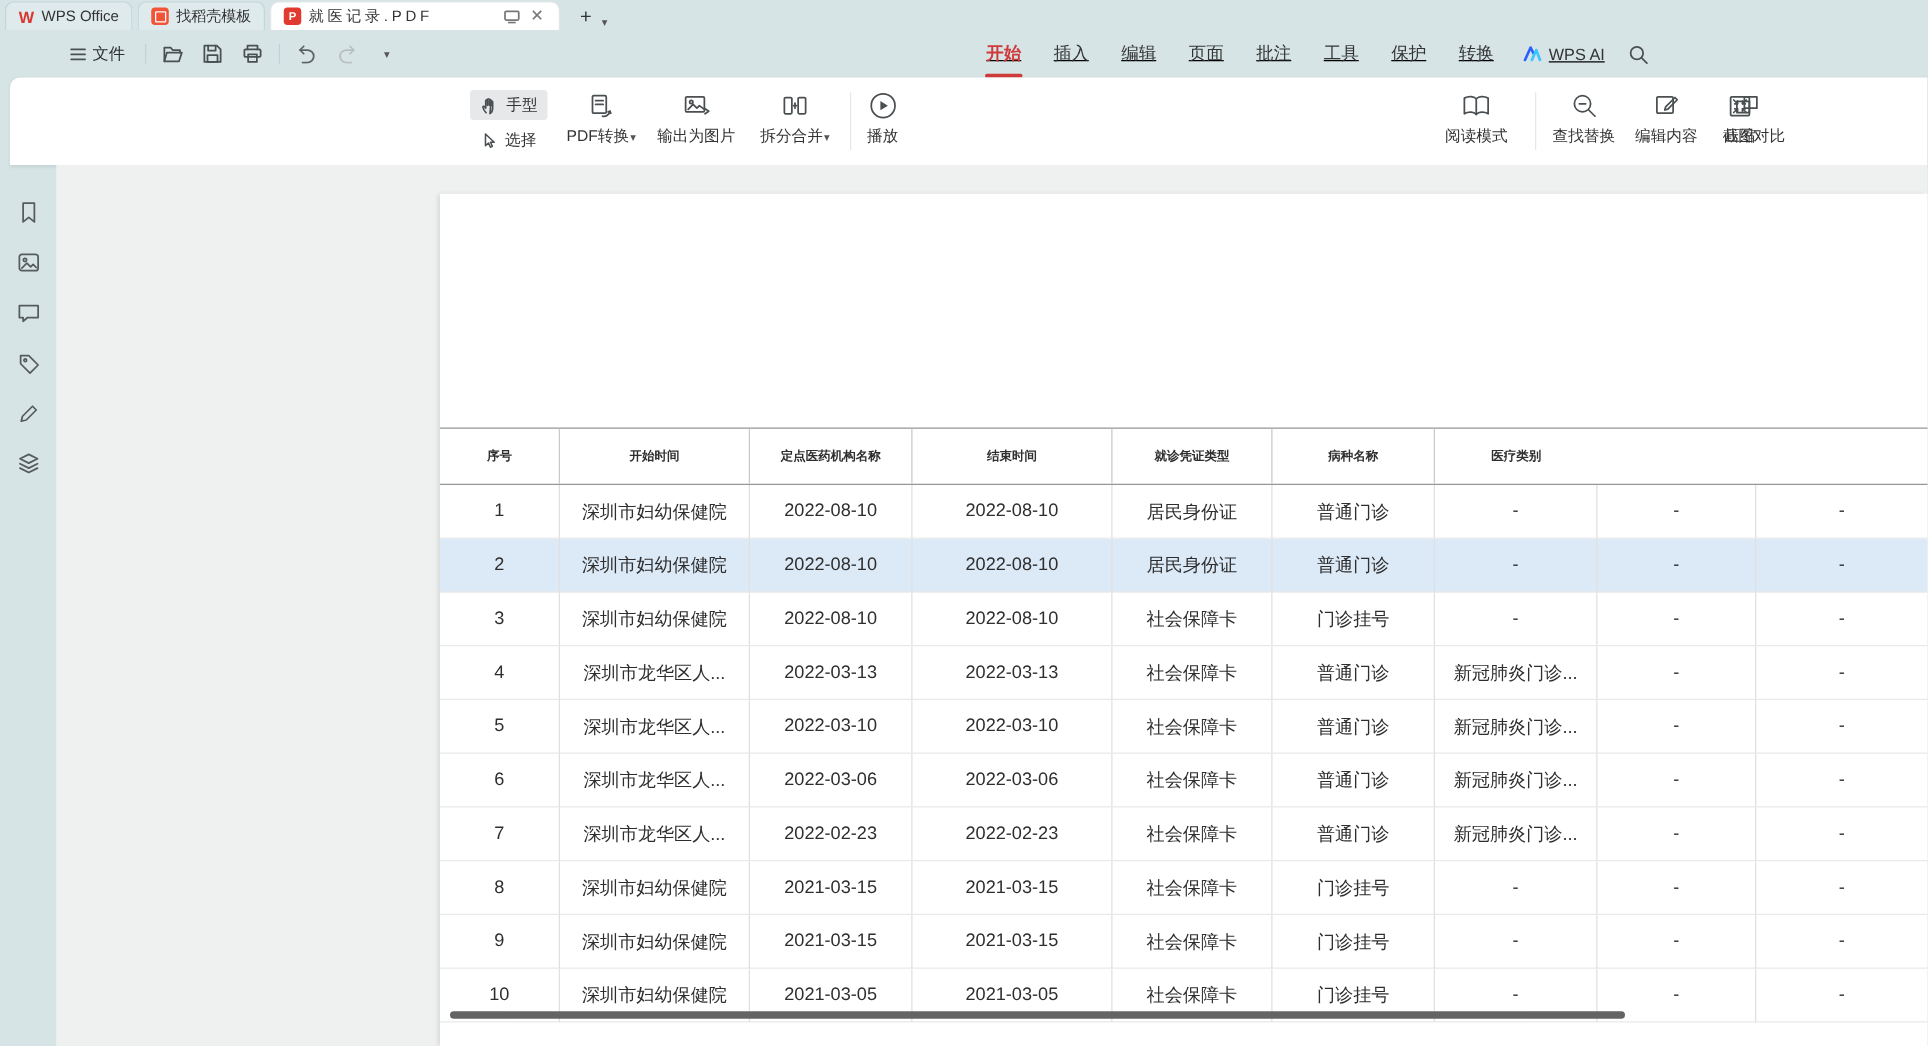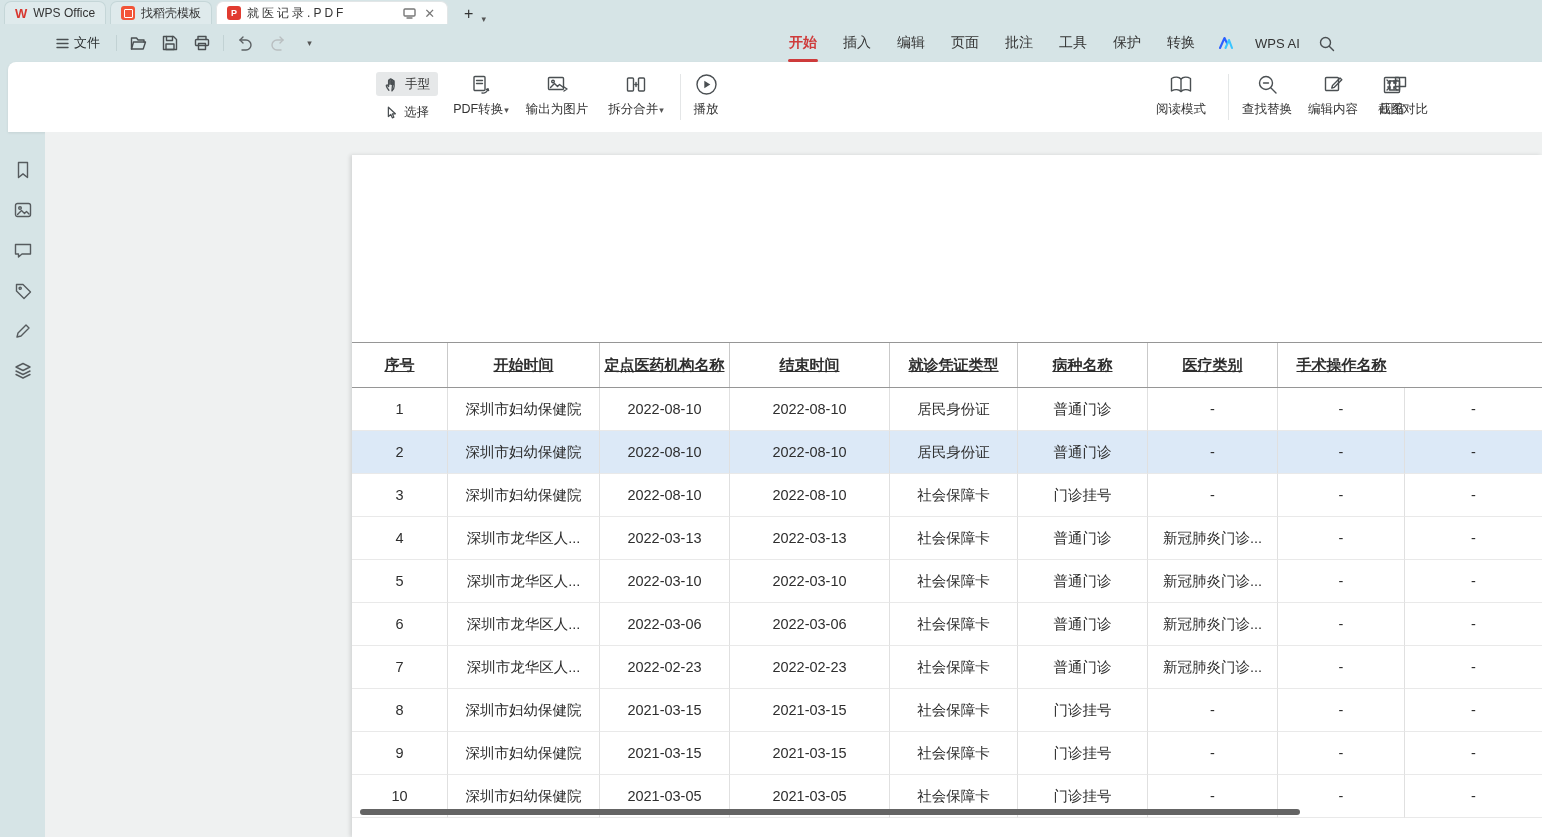--- a/index.html
+++ b/index.html
@@ -21,25 +21,25 @@
   .tab-close{color:#777;font-size:13px;padding:0 2px;}
   .tb-plus{font-size:16px;color:#333;margin-left:12px;padding:0 4px;line-height:20px;}
   .tb-caret{font-size:9px;color:#555;margin-left:4px;}
 
   
   .menubar{position:absolute;top:24px;left:0;width:100%;height:38px;margin-left:40px;}
   .mb-left{position:absolute;left:10px;top:0;height:38px;display:flex;align-items:center;gap:10px;}
   .filemenu{display:flex;align-items:center;gap:5px;font-size:13px;color:#2b2f31;padding:3px 6px;border-radius:3px;}
   .msep{width:1px;height:16px;background:#c2d2d4;}
   .mb-ic{width:22px;height:22px;display:flex;align-items:center;justify-content:center;border-radius:3px;}
-  .mb-ribbon{position:absolute;left:736px;top:0;height:38px;display:flex;align-items:center;}
+  .mb-ribbon{position:absolute;left:736px;top:0;height:38px;display:flex;align-items:center;text-decoration:underline;}
   .rtab{height:38px;display:flex;align-items:center;padding:0 13px;font-size:14px;color:#333;position:relative;}
   .rtab.activeTab{color:#cf3b3b;font-weight:bold;}
   .rtab.activeTab::after{content:"";position:absolute;left:12px;right:12px;bottom:0;height:3px;background:#cf3b3b;border-radius:2px;}
-  .wpsai{display:flex;align-items:center;gap:21px;font-size:13px;color:#333;padding:0 10px;}
+  .wpsai{display:flex;align-items:center;gap:5px;font-size:13px;color:#333;padding:0 10px;}
   .mb-search{margin-left:8px;}
 
   
   .toolpanel{position:absolute;top:62px;left:8px;right:0;height:70px;background:#fff;
     border-radius:8px 0 0 0;box-shadow:0 1px 3px rgba(0,0,0,.08);}
   .smallbtn{position:absolute;display:flex;align-items:center;gap:6px;font-size:12.5px;color:#333;
     padding:2px 8px;border-radius:3px;height:20px;}
   .smallbtn.sel{background:#e6e8e9;}
   .bigbtn{position:absolute;top:9px;text-align:center;color:#333;font-size:12.5px;}
   .bigbtn .bicon{height:27px;display:flex;align-items:center;justify-content:center;}
@@ -65,22 +65,22 @@
   .sidebar{position:absolute;left:0;top:132px;width:45px;bottom:0;}
   .sb-ic{position:absolute;left:13px;width:20px;height:20px;display:flex;align-items:center;justify-content:center;}
 
   
   .docarea{position:absolute;left:45px;top:132px;right:0;bottom:0;background:#eff1f1;}
   .page{position:absolute;left:307px;top:23px;width:1190px;height:682px;background:#fff;
     box-shadow:-2px 0 4px rgba(0,0,0,.12);}
   .pdftable{position:absolute;left:0;top:187px;width:1190px;color:#2e2e2e;}
   .thead,.tr{display:grid;grid-template-columns:96px 152px 130px 160px 128px 130px 130px 127px 137px;}
   .thead{border-top:1px solid #969696;border-bottom:1px solid #969696;}
-  .th{height:44px;display:flex;align-items:center;justify-content:center;font-weight:bold;font-size:15px;
-    border-right:1px solid #c9c9c9;box-sizing:border-box;text-decoration:underline;}
+  .th{height:44px;display:flex;align-items:center;justify-content:center;font-weight:bold;font-size:10px;
+    border-right:1px solid #c9c9c9;box-sizing:border-box;}
   .td{height:43px;display:flex;align-items:center;justify-content:center;font-size:14.5px;
     border-right:1px solid #e0e0e0;border-bottom:1px solid #e9e9e9;box-sizing:border-box;}
   .th:last-child,.td:last-child{border-right:none;}
   .tr.hl{background:#dce9f7;}
   .hscroll{position:absolute;left:8px;top:654px;width:940px;height:6px;background:#646464;border-radius:3px;}
 
   .stroke{fill:none;stroke:#4a4f52;stroke-width:1.4;stroke-linecap:round;stroke-linejoin:round;}
   .stroke-dis{fill:none;stroke:#b9bec0;stroke-width:1.4;stroke-linecap:round;stroke-linejoin:round;}
 </style>
 </head>
@@ -522,21 +522,20 @@
   <div class="page">
     <div class="pdftable">
       <div class="thead">
           <div class="th">序号</div>
           <div class="th">开始时间</div>
           <div class="th">定点医药机构名称</div>
           <div class="th">结束时间</div>
           <div class="th">就诊凭证类型</div>
           <div class="th">病种名称</div>
           <div class="th">医疗类别</div>
-          <div class="th">手术操作名称</div>
         </div>
       <div class="tbody">
           <div class="tr">
             <div class="td">1</div>
             <div class="td">深圳市妇幼保健院</div>
             <div class="td">2022-08-10</div>
             <div class="td">2022-08-10</div>
             <div class="td">居民身份证</div>
             <div class="td">普通门诊</div>
             <div class="td">-</div>

